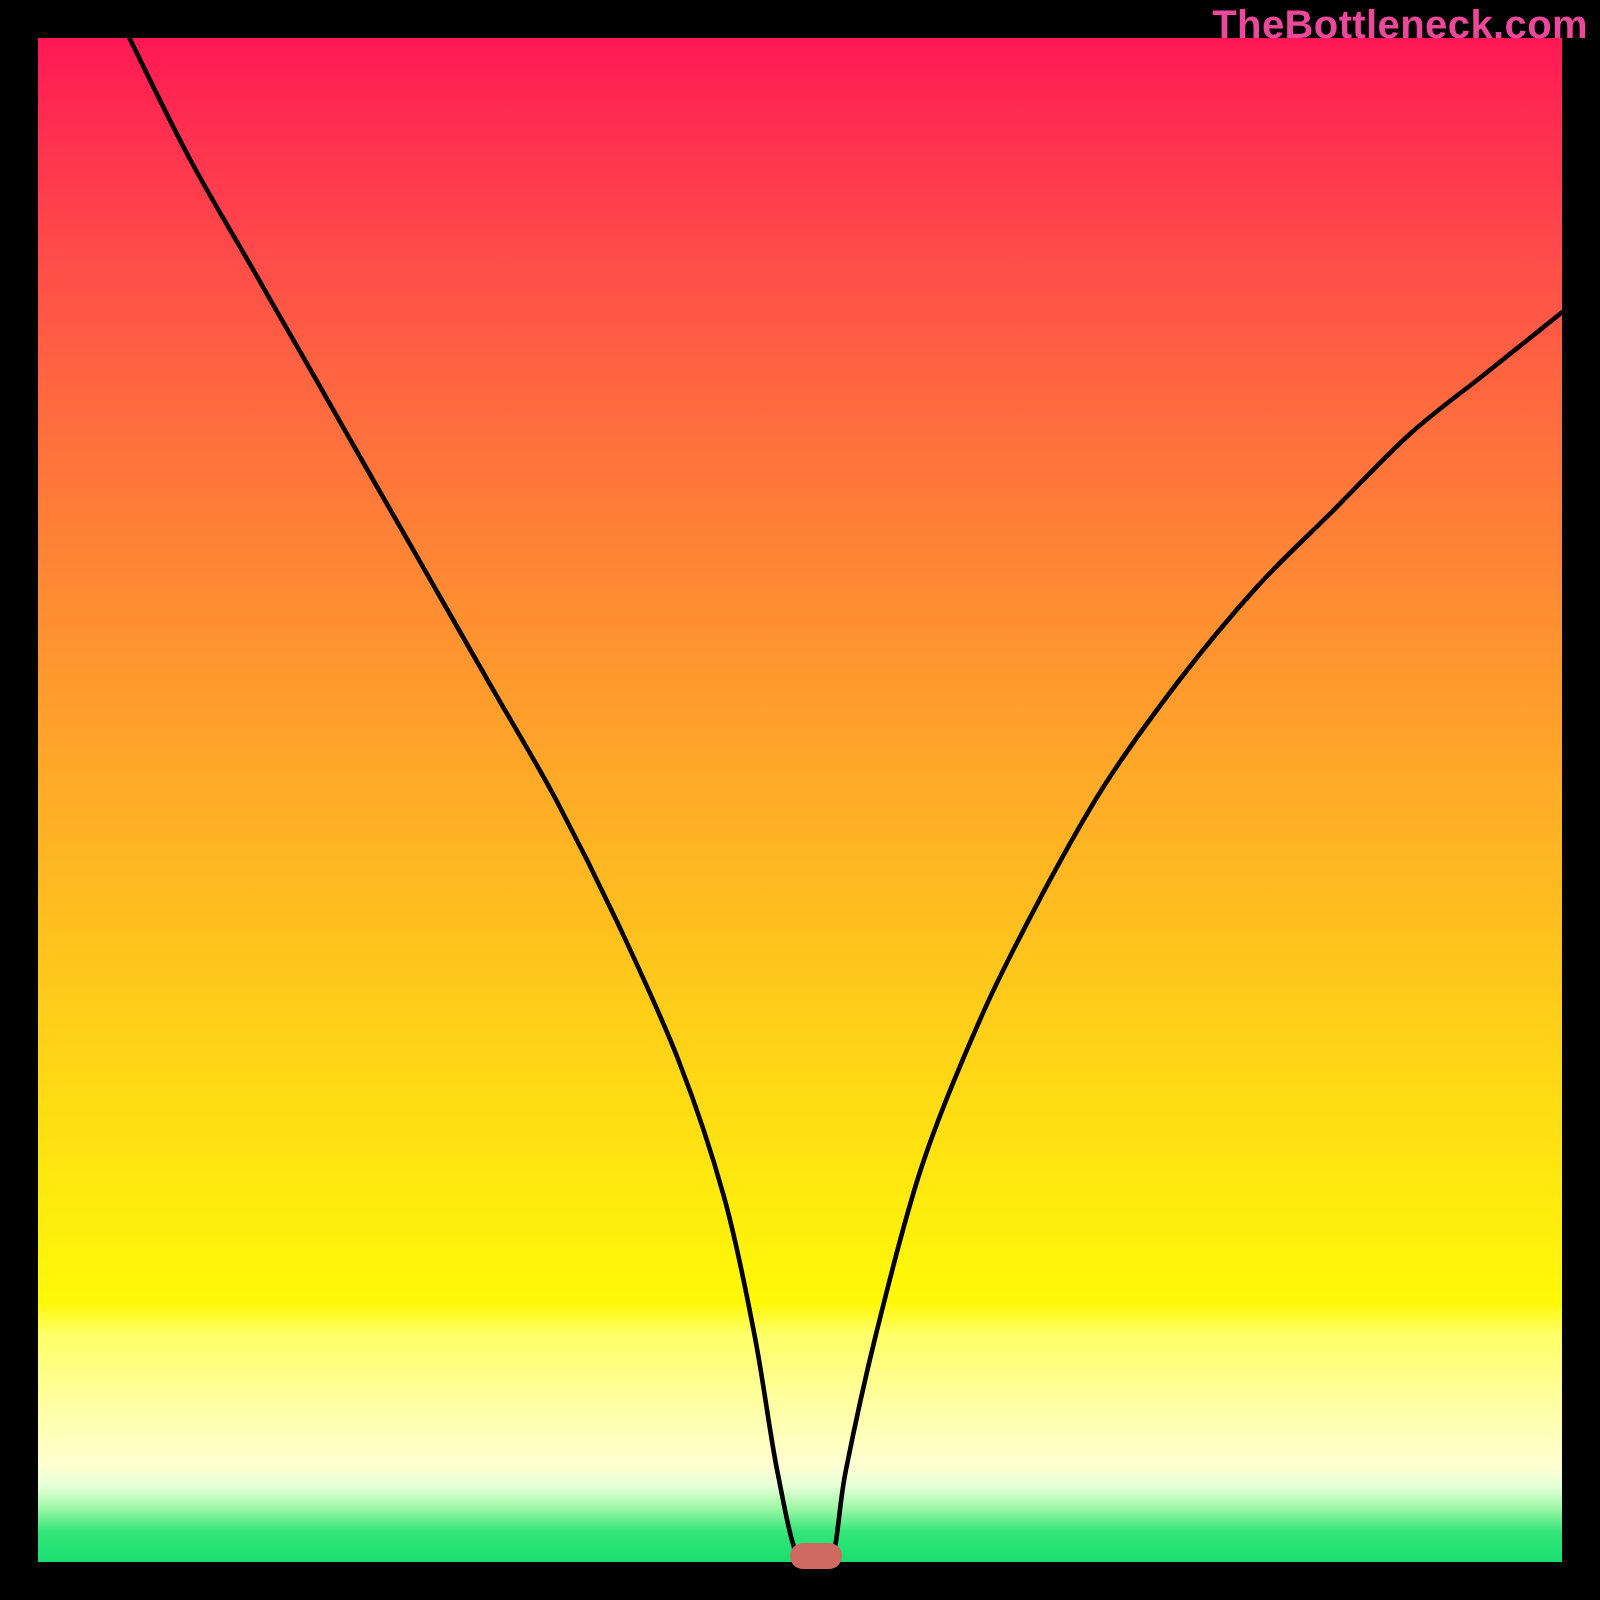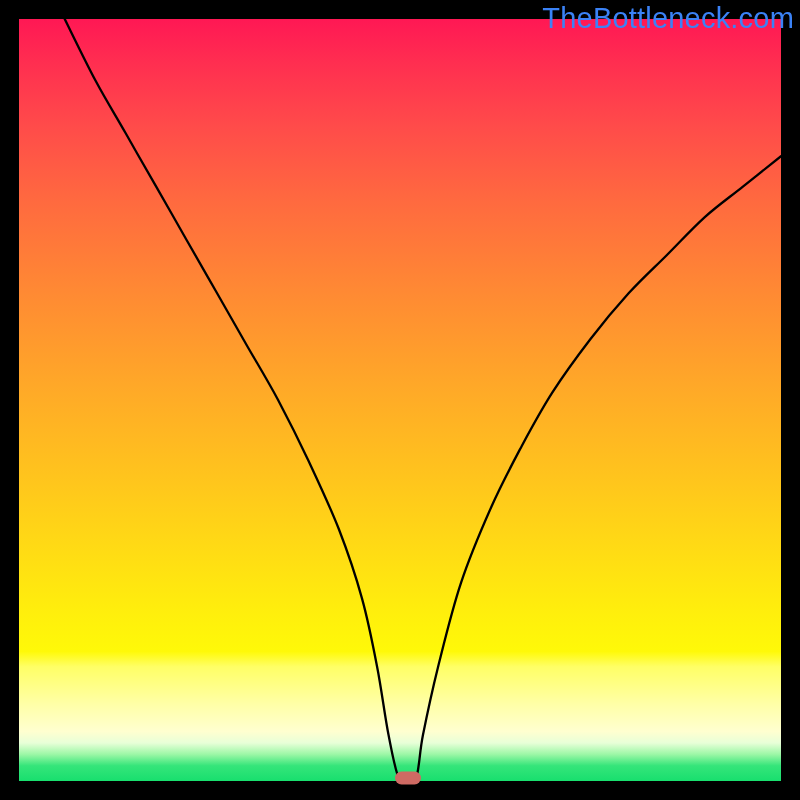--- a/index.html
+++ b/index.html
@@ -42,23 +42,23 @@
         #e8ffd8 95%,
         #9cf7a6 96.5%,
         #35e57a 98%,
         #18df6e 100%
       );
   }
   .watermark {
     position: absolute;
     top: 2px;
     right: 6px;
-    color: #3b82f6;
-    font-size: 29px;
-    font-weight: 400;
+    color: #ec4899;
+    font-size: 20px;
+    font-weight: 700;
     letter-spacing: 0.2px;
     user-select: none;
   }
   svg.curve {
     position: absolute;
     left: 0;
     top: 0;
     width: 762px;
     height: 762px;
   }

